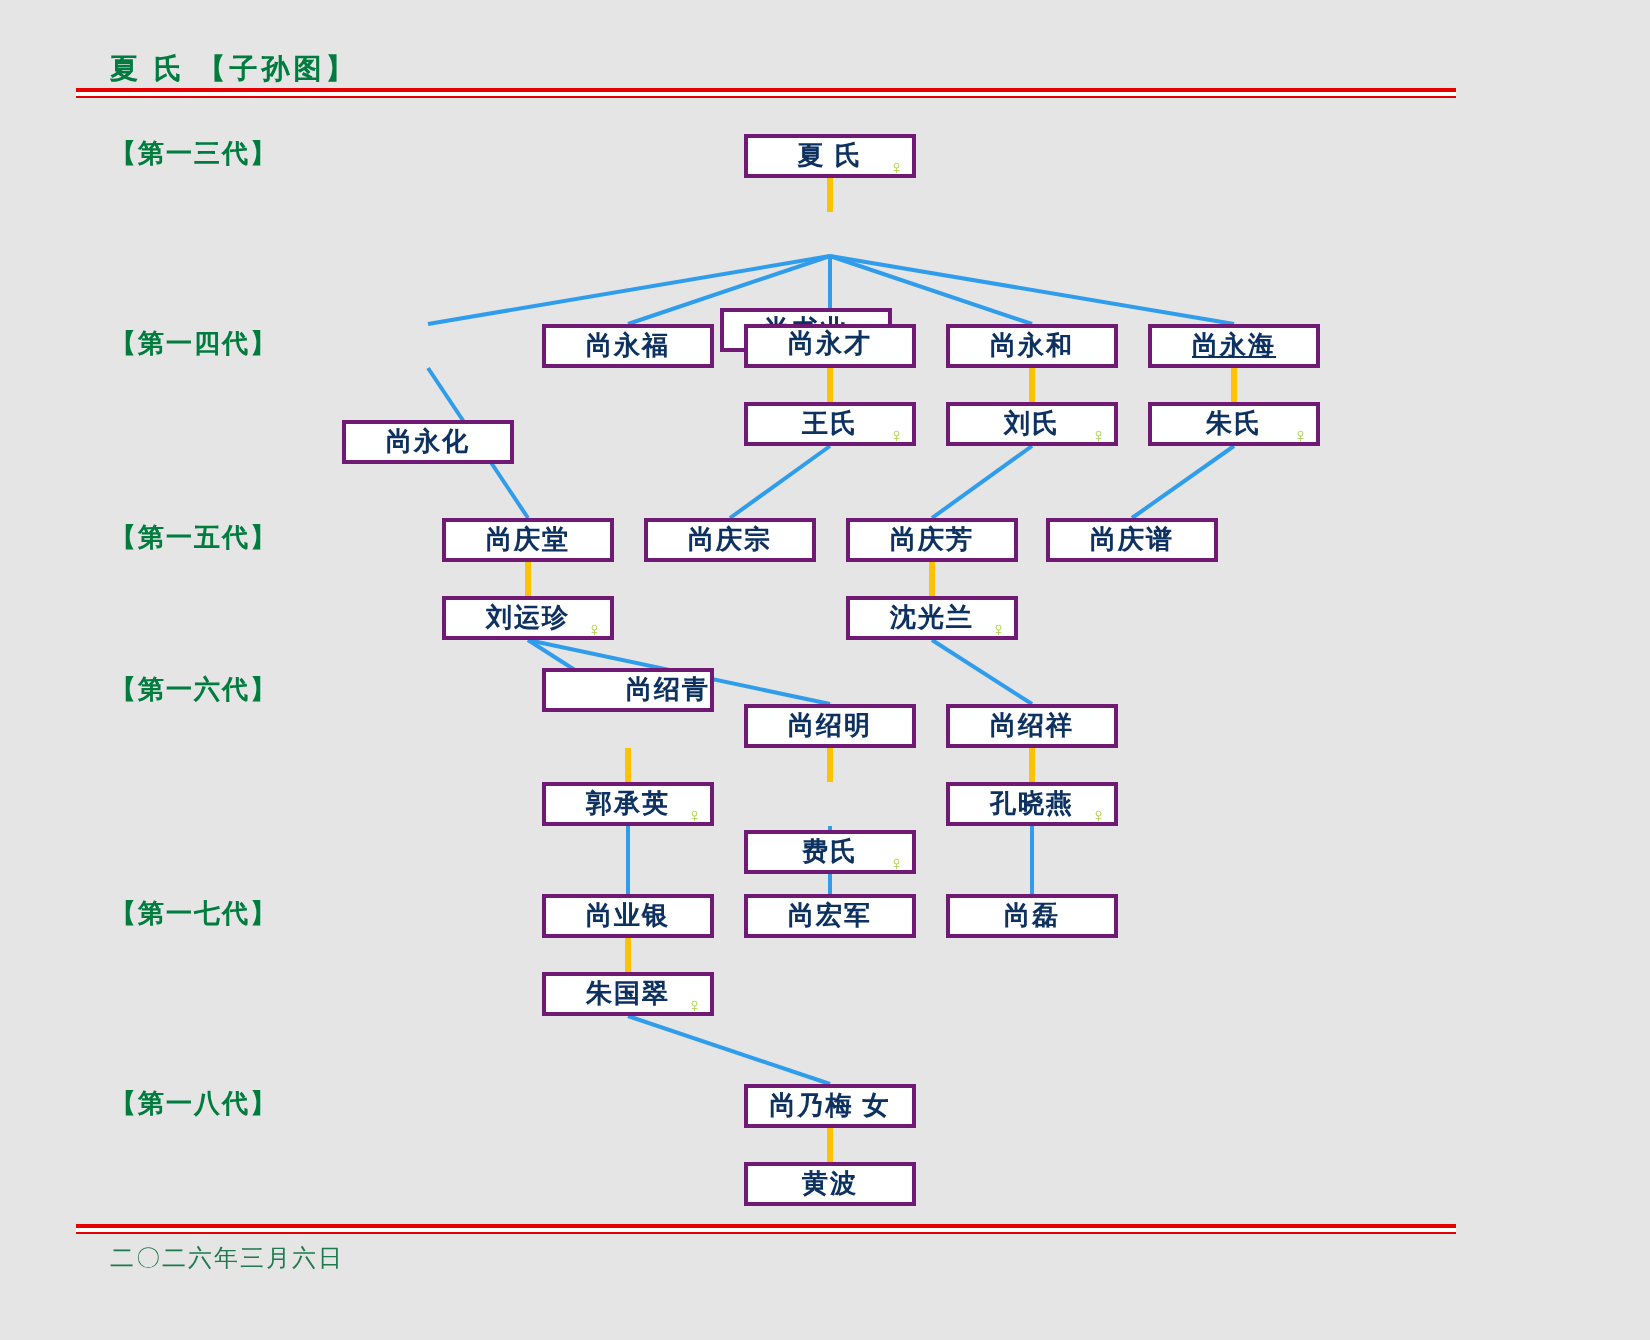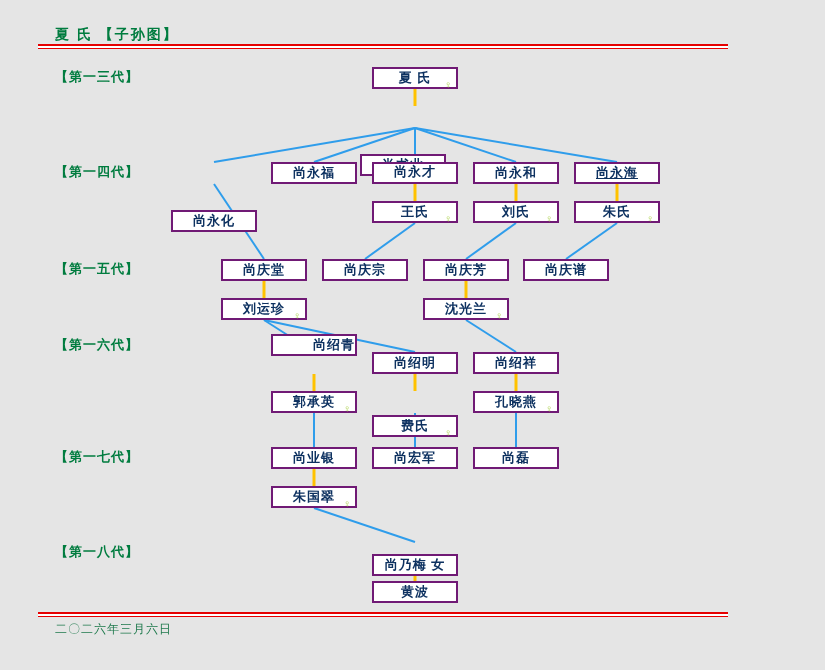--- a/index.html
+++ b/index.html
@@ -109,20 +109,20 @@
       <div class="person" style="left: 271px; top: 334px; text-align: right;"><span>尚绍青</span></div>
       <div class="person" style="left: 372px; top: 352px;"><span>尚绍明</span></div>
       <div class="person" style="left: 473px; top: 352px;"><span>尚绍祥</span></div>
       <div class="person" style="left: 271px; top: 391px;"><span>郭承英</span><span class="female-mark">♀</span></div>
       <div class="person" style="left: 372px; top: 391px; margin-top: 24px;"><span>费氏</span><span class="female-mark">♀</span></div>
       <div class="person" style="left: 473px; top: 391px;"><span>孔晓燕</span><span class="female-mark">♀</span></div>
       <div class="person" style="left: 271px; top: 447px;"><span>尚业银</span></div>
       <div class="person" style="left: 372px; top: 447px;"><span>尚宏军</span></div>
       <div class="person" style="left: 473px; top: 447px;"><span>尚磊</span></div>
       <div class="person" style="left: 271px; top: 486px;"><span>朱国翠</span><span class="female-mark">♀</span></div>
-      <div class="person" style="left: 372px; top: 542px; margin-top: 12px;"><span>尚乃梅 女</span></div>
+      <div class="person" style="left: 372px; top: 542px;"><span>尚乃梅 女</span></div>
       <div class="person" style="left: 372px; top: 581px;"><span>黄波</span></div>
     </div>
 
   <div class="rule rule-bottom"></div>
   <div class="footer-date">二〇二六年三月六日</div>
 
 </div>
 
 </body></html>

